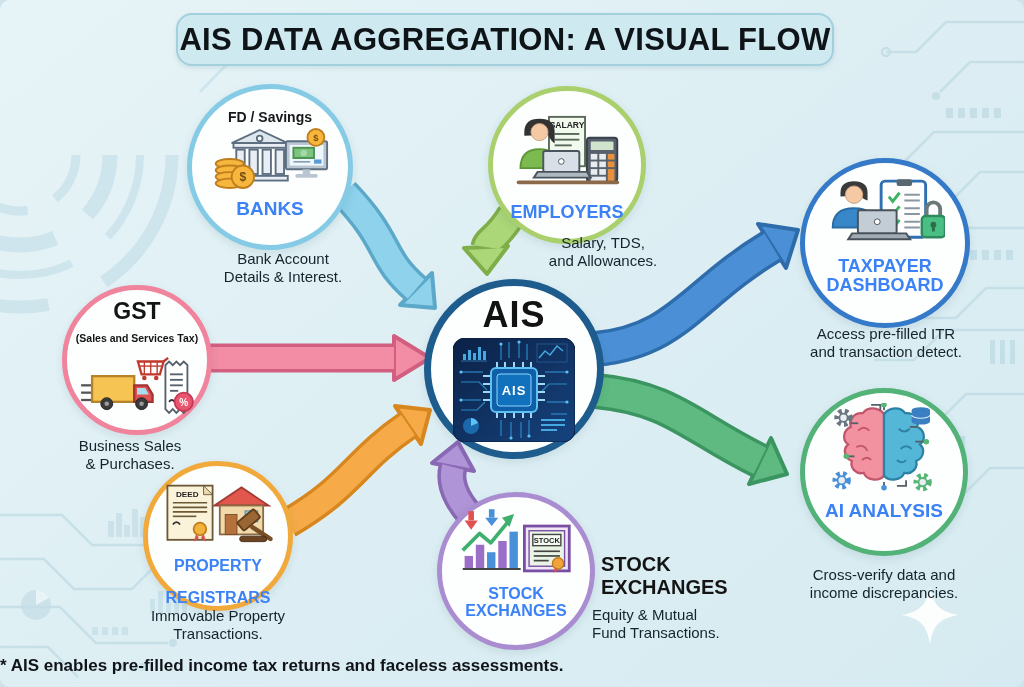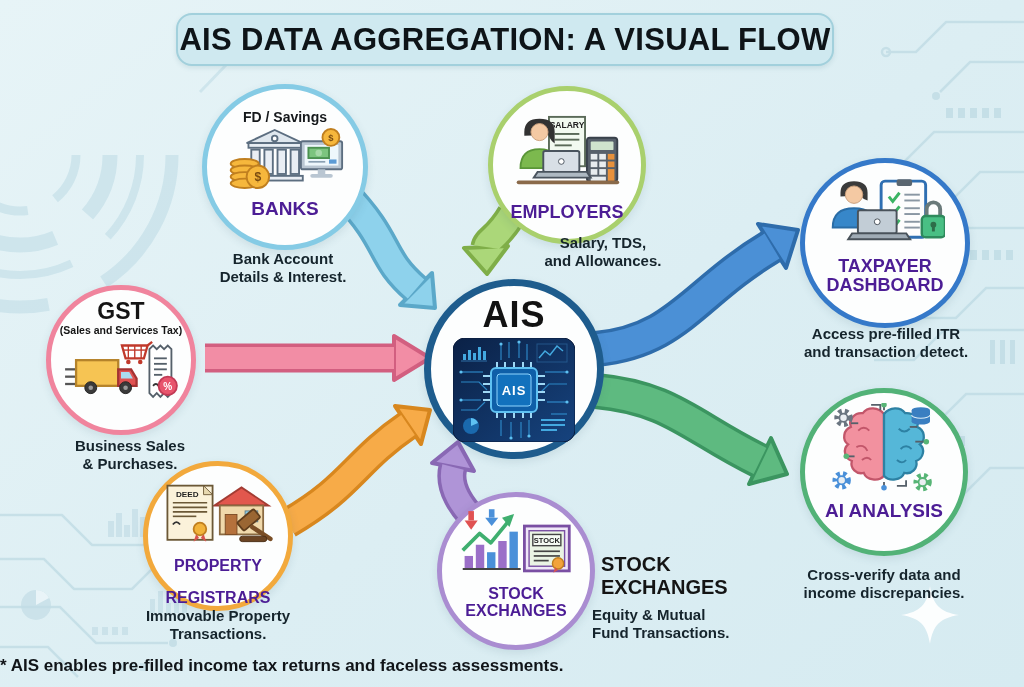--- a/index.html
+++ b/index.html
@@ -1,55 +1,55 @@
 <!DOCTYPE html>
 <html><head>
 <meta charset="utf-8">
 <style>
   html,body{margin:0;padding:0;background:#cfe4ea;}
   #canvas{position:relative;width:1024px;height:687px;overflow:hidden;
     background:linear-gradient(140deg,#e7f4f7 0%,#dceef3 55%,#d6ebf1 100%);
-    font-family:"Liberation Sans",sans-serif;}
+    font-family:"Liberation Sans",sans-serif;border-radius:10px;}
   .decor{position:absolute;z-index:0;}
   .arrows{position:absolute;left:0;top:0;z-index:1;}
   .title-box{position:absolute;left:176px;top:13px;width:658px;height:53px;
     background:#cfe9f0;border:2px solid #a2d0dc;border-radius:16px;
     display:flex;align-items:center;justify-content:center;
     font-size:31px;font-weight:700;color:#0e1418;letter-spacing:.3px;
     box-shadow:0 2px 5px rgba(60,110,130,.14);z-index:3;box-sizing:border-box;}
   .node{position:absolute;border-radius:50%;background:#fdfefe;
     display:flex;flex-direction:column;align-items:center;text-align:center;
     z-index:2;box-sizing:border-box;box-shadow:0 3px 8px rgba(50,90,110,.12);}
-  #node-banks{left:202px;top:84px;width:166px;height:166px;border:5px solid;padding-top:20px;}
+  #node-banks{left:187px;top:84px;width:166px;height:166px;border:5px solid;padding-top:20px;}
   #node-employers{left:488px;top:86px;width:158px;height:158px;border:5px solid;padding-top:16px;}
-  #node-gst{left:46px;top:285px;width:150px;height:150px;border:5px solid;padding-top:8px;}
+  #node-gst{left:62px;top:285px;width:150px;height:150px;border:5px solid;padding-top:8px;gap:8px;}
   #node-property{left:143px;top:461px;width:150px;height:150px;border:5px solid;padding-top:12px;}
   #node-stock{left:437px;top:492px;width:158px;height:158px;border:5px solid;padding-top:12px;}
   #node-ais{left:424px;top:279px;width:180px;height:180px;border:7px solid;padding-top:8px;}
   #node-taxpayer{left:800px;top:158px;width:170px;height:170px;border:5px solid;padding-top:16px;}
   #node-ai{left:800px;top:388px;width:168px;height:168px;border:5px solid;padding-top:10px;}
   .node-tag{font-size:14px;font-weight:700;color:#15181b;margin-bottom:2px;}
-  .node-label{font-size:19px;font-weight:700;color:#4c1d95;line-height:1.08;}
+  .node-label{font-size:19px;font-weight:700;color:#3b82f6;line-height:1.08;}
   .node-label.sm{font-size:14px;}
   #node-banks .node-label{margin-top:8px;}
   #node-employers .icon{margin-top:8px;}
   #node-employers .node-label{margin-top:14px;font-size:18px;}
   #node-gst .gst-title{font-size:23px;font-weight:700;color:#141414;}
   #node-gst .gst-sub{font-size:10.5px;font-weight:700;color:#141414;margin-top:-1px;}
   #node-gst .icon{margin-top:4px;}
   #node-property .icon{margin-top:4px;}
   #node-property .node-label{margin-top:14px;font-size:16px;}
   #node-stock .node-label{font-size:16px;}
   #node-stock .node-label.first{margin-top:12px;}
   #node-ais .ais-title{font-size:36px;font-weight:700;color:#121212;letter-spacing:1px;}
   #node-ais .icon{margin-top:2px;}
   #node-taxpayer .node-label{font-size:18px;}
   #node-taxpayer .node-label.first{margin-top:6px;}
   #node-ai .node-label{margin-top:6px;font-size:19px;}
-  .caption{position:absolute;z-index:2;font-weight:700;font-size:15px;line-height:1.18;
+  .caption{position:absolute;z-index:2;font-weight:400;font-size:15px;line-height:1.18;
     color:#15242c;text-align:center;white-space:pre-line;}
   #caption-banks{left:188px;top:250px;width:190px;}
   #caption-employers{left:508px;top:234px;width:190px;}
   #caption-gst{left:35px;top:437px;width:190px;}
   #caption-property{left:123px;top:607px;width:190px;}
   #caption-taxpayer{left:791px;top:325px;width:190px;}
   #caption-ai{left:789px;top:566px;width:190px;}
   #stock-heading{position:absolute;left:601px;top:553px;z-index:2;font-size:20px;font-weight:700;
     line-height:1.15;color:#141414;white-space:pre-line;text-align:left;}
   #stock-caption{left:592px;top:606px;width:170px;text-align:left;}

